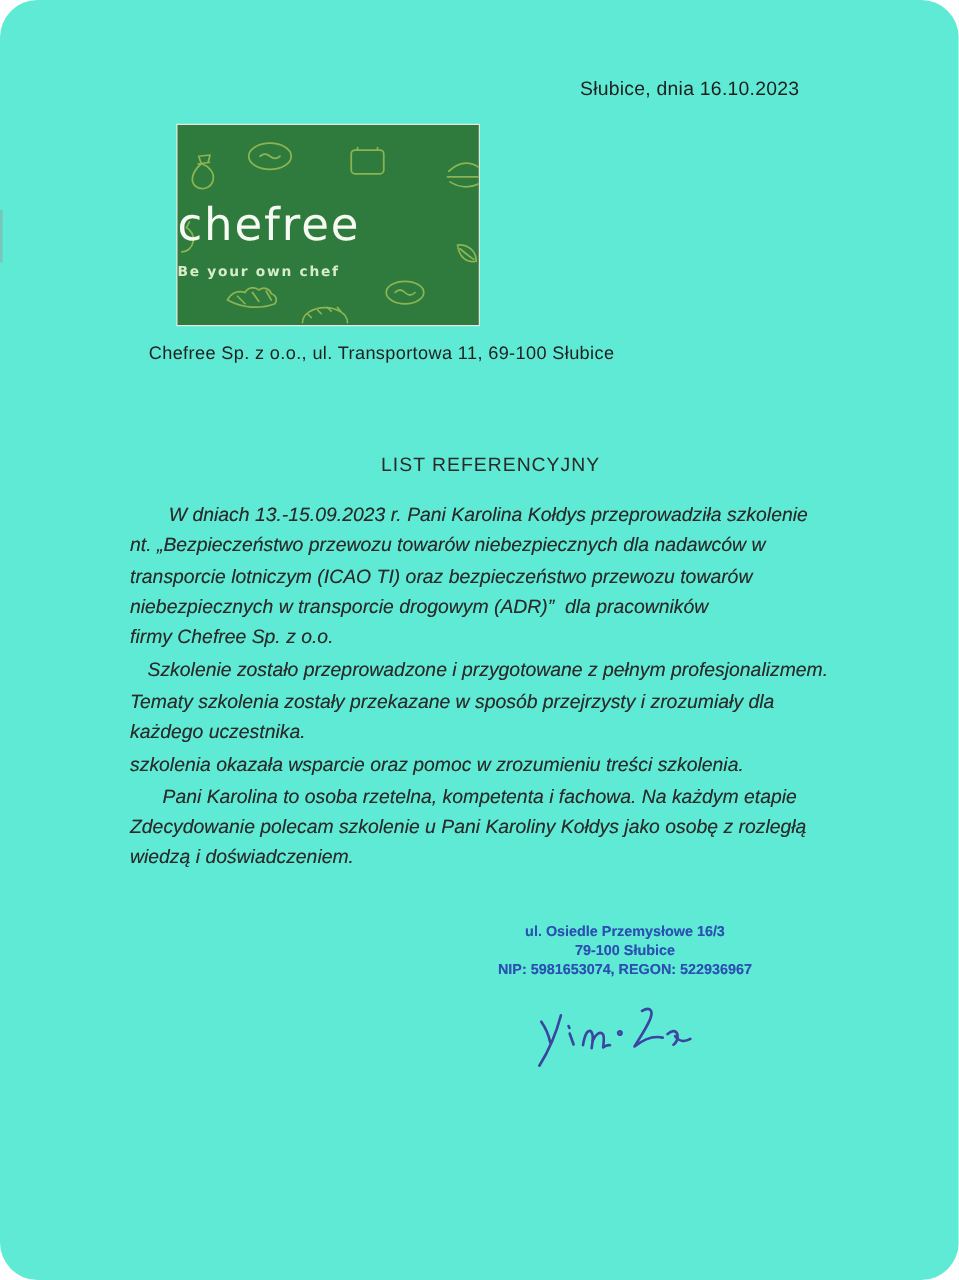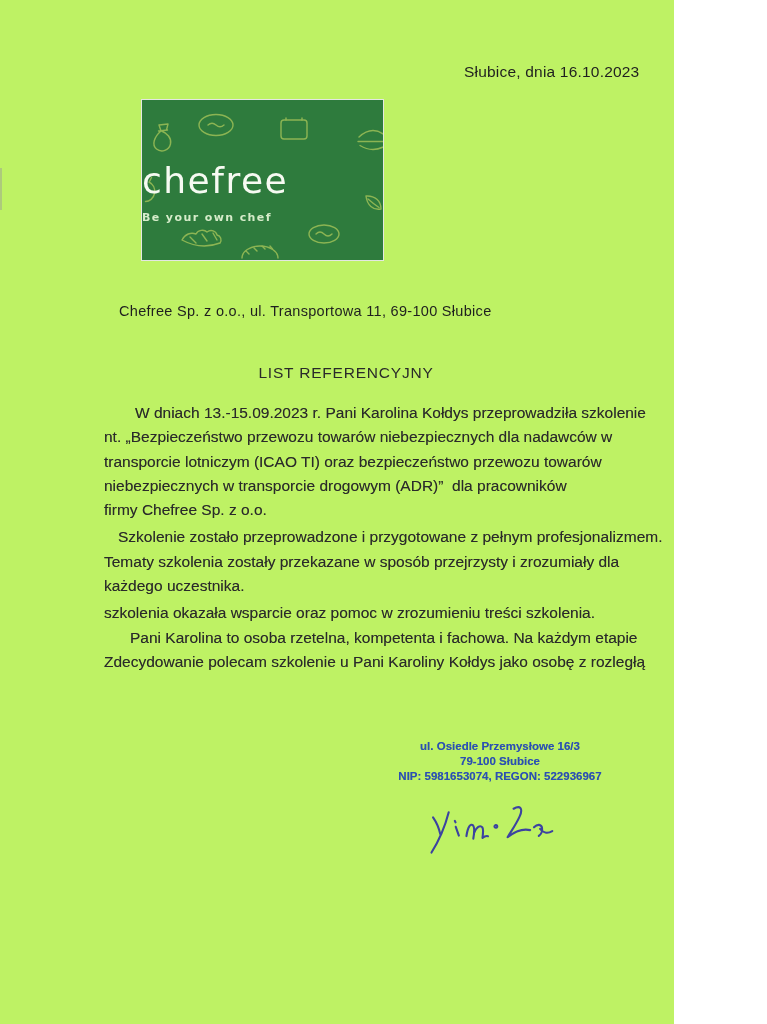--- a/index.html
+++ b/index.html
@@ -1,18 +1,18 @@
 <!DOCTYPE html>
 <html><head>
 <meta charset="utf-8">
 <style>
   html,body{margin:0;padding:0;background:#ffffff;}
   .page{
-    position:relative;width:674px;height:1024px;background:#bef264;
-    font-family:"Liberation Sans",sans-serif;color:#262626;overflow:hidden;
+    position:relative;width:767px;height:1024px;background:#5eead4;
+    font-family:"Liberation Sans",sans-serif;color:#262626;overflow:hidden;border-radius:30px;
   }
   
   .scan-artifact{position:absolute;left:0;top:168px;width:2px;height:42px;background:#9a9a9a;opacity:.45;}
 
   .date{position:absolute;left:464px;top:63px;font-size:15.5px;letter-spacing:.2px;color:#1f1f1f;}
 
   .logo{
     position:absolute;left:142px;top:100px;width:241px;height:160px;
     background:#2e7b3d;box-shadow:0 0 0 1px #e4e7e2;display:flex;flex-direction:column;
     justify-content:center;overflow:hidden;
@@ -20,30 +20,30 @@
   .logo-icons{position:absolute;left:0;top:0;width:100%;height:100%;opacity:.85;}
   .wordmark{
     position:relative;font-family:"DejaVu Sans",sans-serif;font-size:36px;font-weight:500;
     color:#f6faf2;letter-spacing:1.5px;margin-top:26px;line-height:1;
   }
   .tagline{
     position:relative;font-family:"DejaVu Sans",sans-serif;font-size:11px;font-weight:bold;
     color:#d6ecca;letter-spacing:1.4px;margin-top:12px;
   }
 
-  .company-line{position:absolute;left:119px;top:275px;font-size:14.5px;letter-spacing:.3px;color:#1f1f1f;margin-top:28px;}
+  .company-line{position:absolute;left:119px;top:275px;font-size:14.5px;letter-spacing:.3px;color:#1f1f1f;}
 
   .letter-title{
     position:absolute;left:0;top:364px;width:100%;text-align:center;
     transform:translateX(9px);font-size:15.5px;letter-spacing:.8px;color:#2a2a2a;
   }
 
   .body-text{position:absolute;left:104px;top:401px;width:560px;font-size:15.5px;color:#2a2a2a;
     text-shadow:0 0 .4px rgba(40,40,40,.45);}
-  .para{margin:0 0 3px 0;}
+  .para{margin:0 0 3px 0;font-style:italic;}
   .ln{white-space:pre;line-height:24.3px;}
   .ind-lg{padding-left:31px;}
   .ind-sm{padding-left:14px;}
   .ind-md{padding-left:26px;}
 
   .stamp{
     position:absolute;left:365px;top:739px;width:270px;text-align:center;
     color:#2b50b2;text-shadow:0 0 .5px rgba(43,80,178,.5);
   }
   .stamp-company{font-size:16px;font-weight:bold;letter-spacing:.3px;line-height:19px;}
@@ -115,20 +115,21 @@
     </div>
     <div class="para">
       <div class="ln ind-sm">Szkolenie zostało przeprowadzone i przygotowane z pełnym profesjonalizmem.</div>
       <div class="ln">Tematy szkolenia zostały przekazane w sposób przejrzysty i zrozumiały dla</div>
       <div class="ln">każdego uczestnika.</div>
     </div>
     <div class="para">
       <div class="ln">szkolenia okazała wsparcie oraz pomoc w zrozumieniu treści szkolenia.</div>
       <div class="ln ind-md">Pani Karolina to osoba rzetelna, kompetenta i fachowa. Na każdym etapie</div>
       <div class="ln">Zdecydowanie polecam szkolenie u Pani Karoliny Kołdys jako osobę z rozległą</div>
+      <div class="ln">wiedzą i doświadczeniem.</div>
     </div>
   </div>
 
   <div class="stamp">
     <div class="stamp-line">ul. Osiedle Przemysłowe 16/3</div>
     <div class="stamp-line">79-100 Słubice</div>
     <div class="stamp-line">NIP: 5981653074, REGON: 522936967</div>
   </div>
 
   <svg class="signature" width="140" height="50" viewBox="0 0 140 50">

